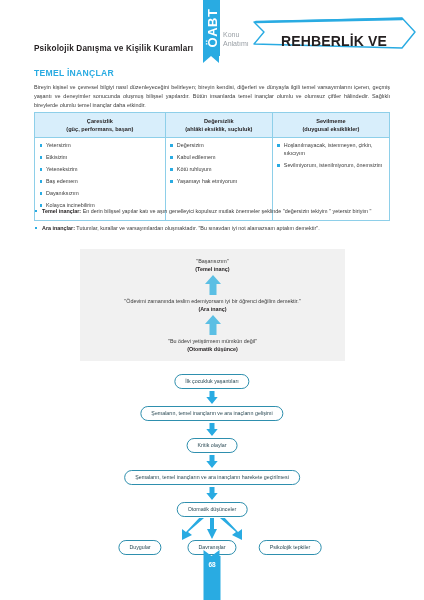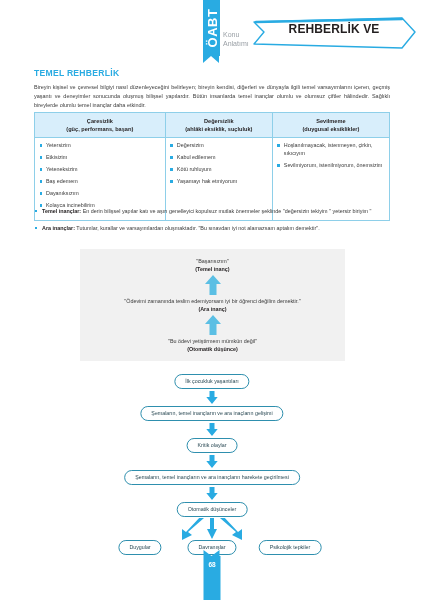--- a/index.html
+++ b/index.html
@@ -90,24 +90,24 @@
     position: absolute;
     left: 252px;
     top: 10px;
     width: 164px;
     height: 44px;
   }
   .ribbon-svg { position: absolute; left: 0; top: 0; }
   .ribbon-label {
     position: absolute;
     left: 14px;
-    top: 11px;
+    top: 22px;
     width: 136px;
     text-align: center;
-    font-size: 12px;
+    font-size: 14px;
     font-weight: bold;
     line-height: 1.35;
     color: #231f20;
     letter-spacing: .01em;
   }
 
   
   .section-title {
     position: absolute;
     left: 34px;
@@ -300,20 +300,21 @@
     font-weight: bold;
   }
 </style>
 </head>
 <body>
 
 <div class="page">
 
   <div class="header">
 
+    <div class="doc-title">Psikolojik Danışma ve Kişilik Kuramları</div>
 
     <div class="oabt-tab">
       <span class="oabt-text">ÖABT</span>
     </div>
 
     <div class="konu-anlatimi">
       <div>Konu</div>
       <div>Anlatımı</div>
     </div>
 
@@ -321,21 +322,21 @@
       <svg class="ribbon-svg" width="164" height="44" viewBox="0 0 164 44">
         <path d="M2,12 L150,8 L163,22 L150,38 L2,34 L12,22 Z" fill="#ffffff" stroke="#29abe2" stroke-width="1.4" stroke-linejoin="round"></path>
         <path d="M4,12 L150,9" stroke="#29abe2" stroke-width="2.4" stroke-linecap="round" fill="none"></path>
       </svg>
       <div class="ribbon-label">
         <div>REHBERLİK VE</div>
       </div>
     </div>
   </div>
 
-  <div class="section-title">TEMEL REHBERLİK</div>
+  <div class="section-title">TEMEL İNANÇLAR</div>
   <div class="intro">Bireyin kişisel ve çevresel bilgiyi nasıl düzenleyeceğini belirleyen; bireyin kendisi, diğerleri ve dünyayla ilgili temel varsayımlarını içeren, geçmiş yaşantı ve deneyimler sonucunda oluşmuş bilişsel yapılardır.  Bütün insanlarda temel inançlar olumlu ve olumsuz çiftler hâlindedir. Sağlıklı bireylerde olumlu temel inançlar daha etkindir.</div>
 
   <table class="belief-table">
     <thead>
       <tr>
         <th class="col-1">
           <span>Çaresizlik</span>
           <span class="sub">(güç, performans, başarı)</span>
         </th>
         <th class="col-2">

